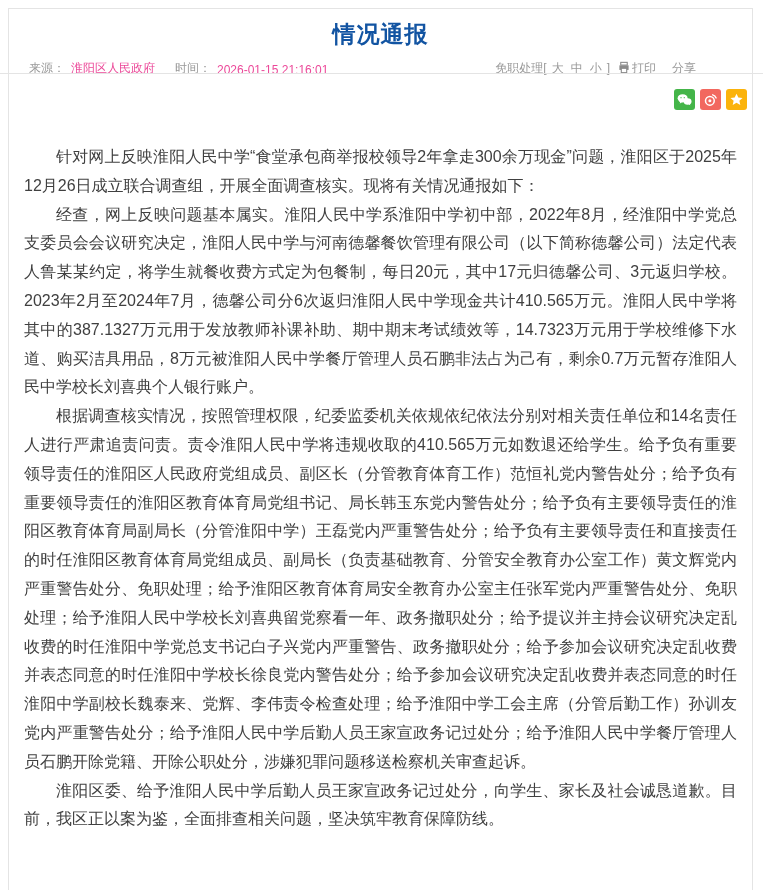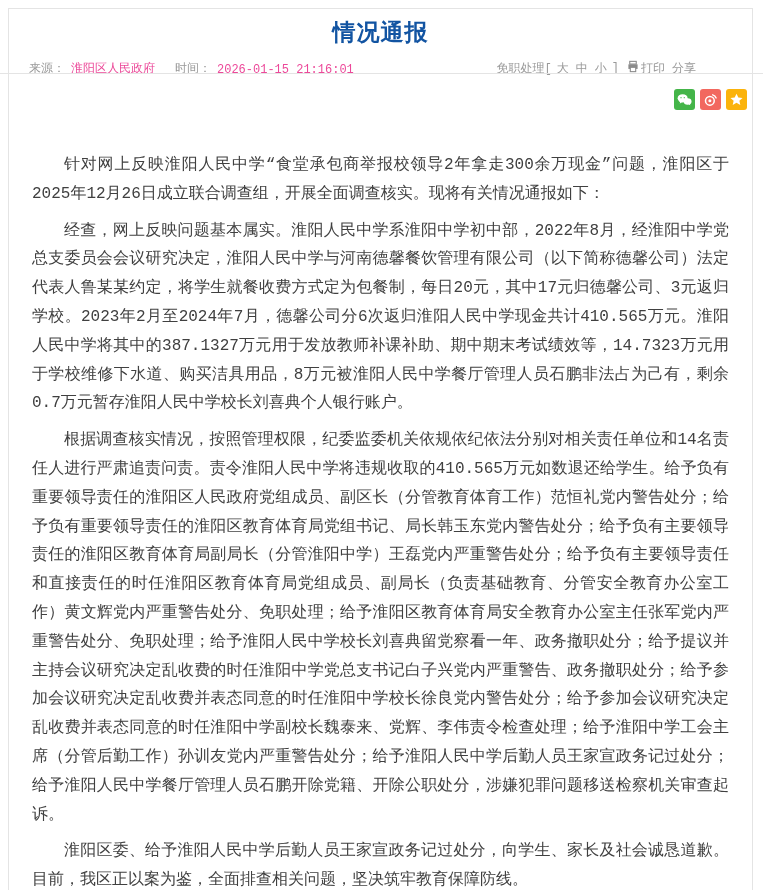--- a/index.html
+++ b/index.html
@@ -1,37 +1,37 @@
 <!DOCTYPE html>
 <html><head>
 <meta charset="utf-8">
 <style>
   html,body{margin:0;padding:0;background:#ffffff;}
   body{font-family:"Liberation Sans","DejaVu Sans",sans-serif;}
-  .page{position:relative;width:763px;height:890px;background:#fff;overflow:hidden;font-family:Liberation Mono, monospace;}
+  .page{position:relative;width:763px;height:890px;background:#fff;overflow:hidden;}
   .box{position:absolute;left:8px;top:8px;width:745px;height:896px;
        border:1px solid #e4e4e4;box-sizing:border-box;background:#fff;}
   .page-title{text-align:center;color:#1254a2;font-size:23px;font-weight:bold;
        padding-top:9px;height:38px;line-height:32px;letter-spacing:1px;}
   .meta-row{display:flex;justify-content:space-between;align-items:center;
        height:24px;padding:0 56px 0 20px;font-size:12px;color:#999;}
   .meta-left{display:flex;align-items:flex-end;gap:6px;}
   .meta-left .val{margin-right:14px;color:#ec4899;}
   .meta-right{display:flex;align-items:center;gap:3px;color:#999;}
   .font-opt{cursor:pointer;padding:0 2px;}
   .print-wrap,.share-lbl{cursor:pointer;display:flex;align-items:flex-end;}
-  .share-lbl{margin-left:4px;}
+  .share-lbl{margin-left:13px;}
   .printer-icon{margin:0 1px 0 4px;display:inline-block;}
   .full-divider{position:absolute;left:-9px;top:64px;width:763px;height:1px;background:#e4e4e4;}
   .share-row{display:flex;justify-content:flex-end;gap:5px;padding:9px 5px 0 0;}
   .share-tile{width:21px;height:21px;border-radius:3px;display:flex;align-items:center;
        justify-content:center;cursor:pointer;}
   .article{padding:33px 15px 0 15px;color:#404040;font-size:16px;line-height:28.8px;
        text-align:justify;}
-  .article p{margin:8px;text-indent:2em;}
+  .article p{margin:0;text-indent:2em;}
 </style>
 </head>
 <body>
 
 <div class="page">
   <div class="box">
 
     <div class="page-title">情况通报</div>
 
     <div class="meta-row">

